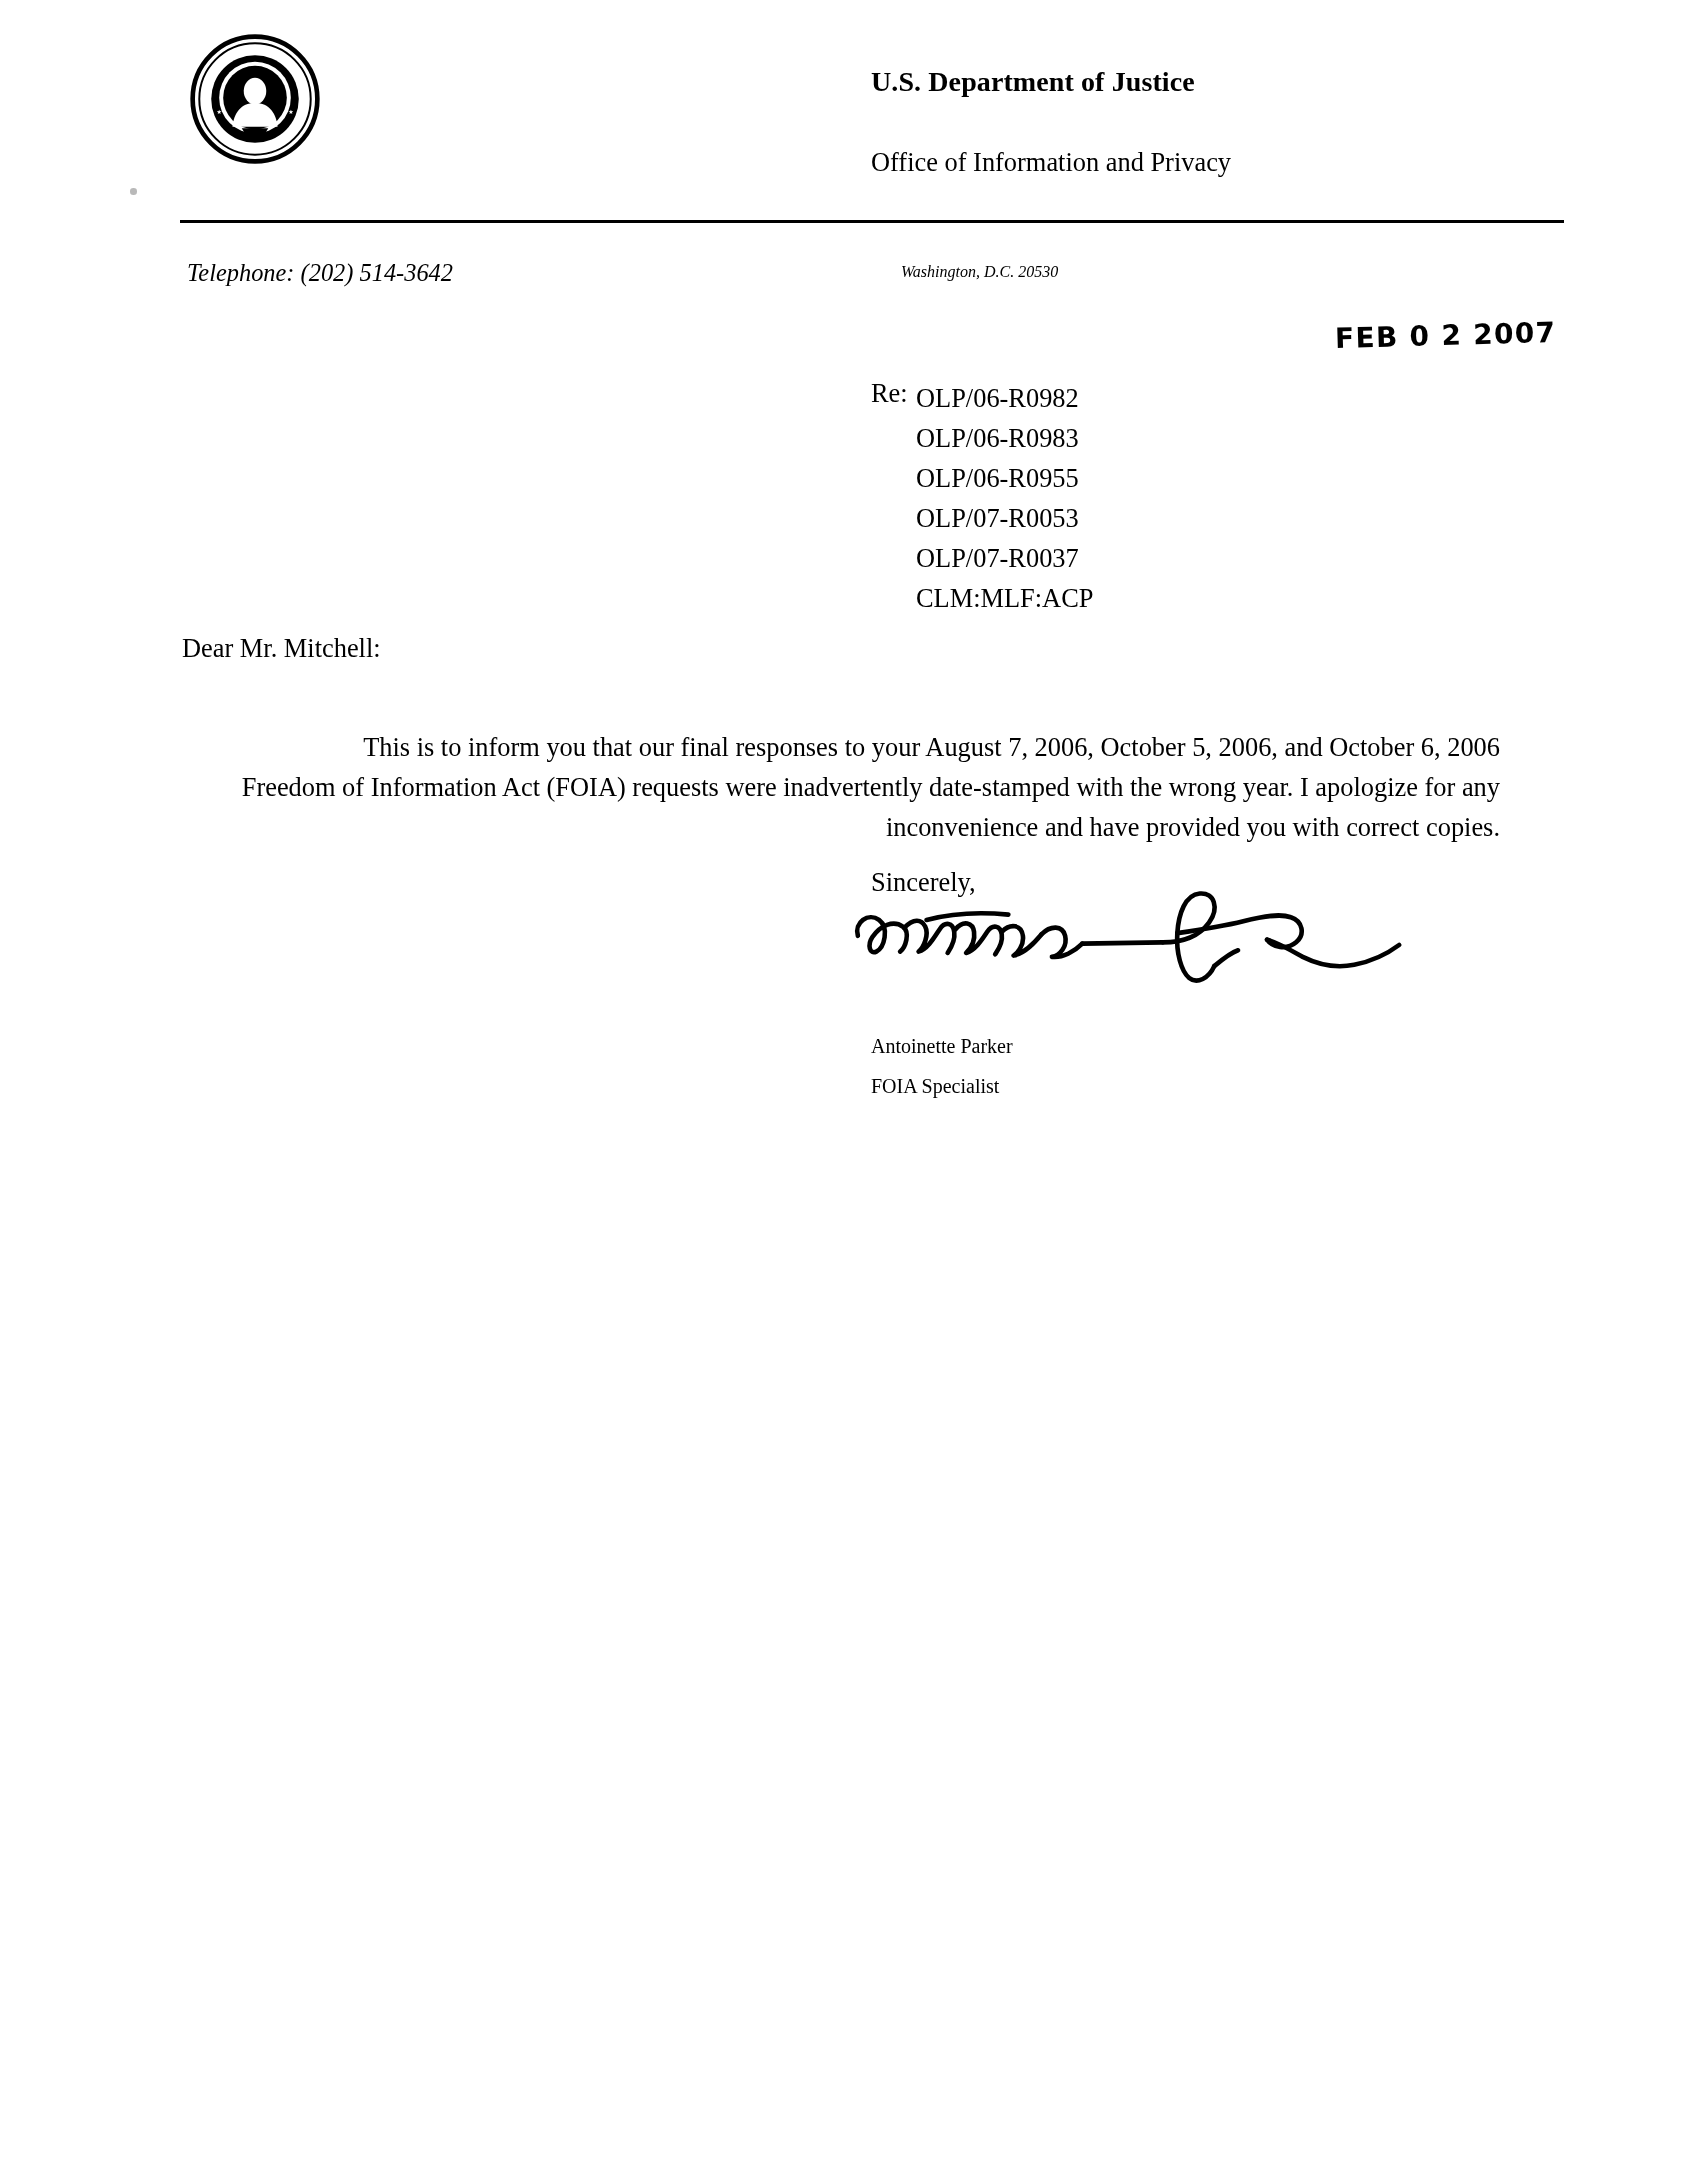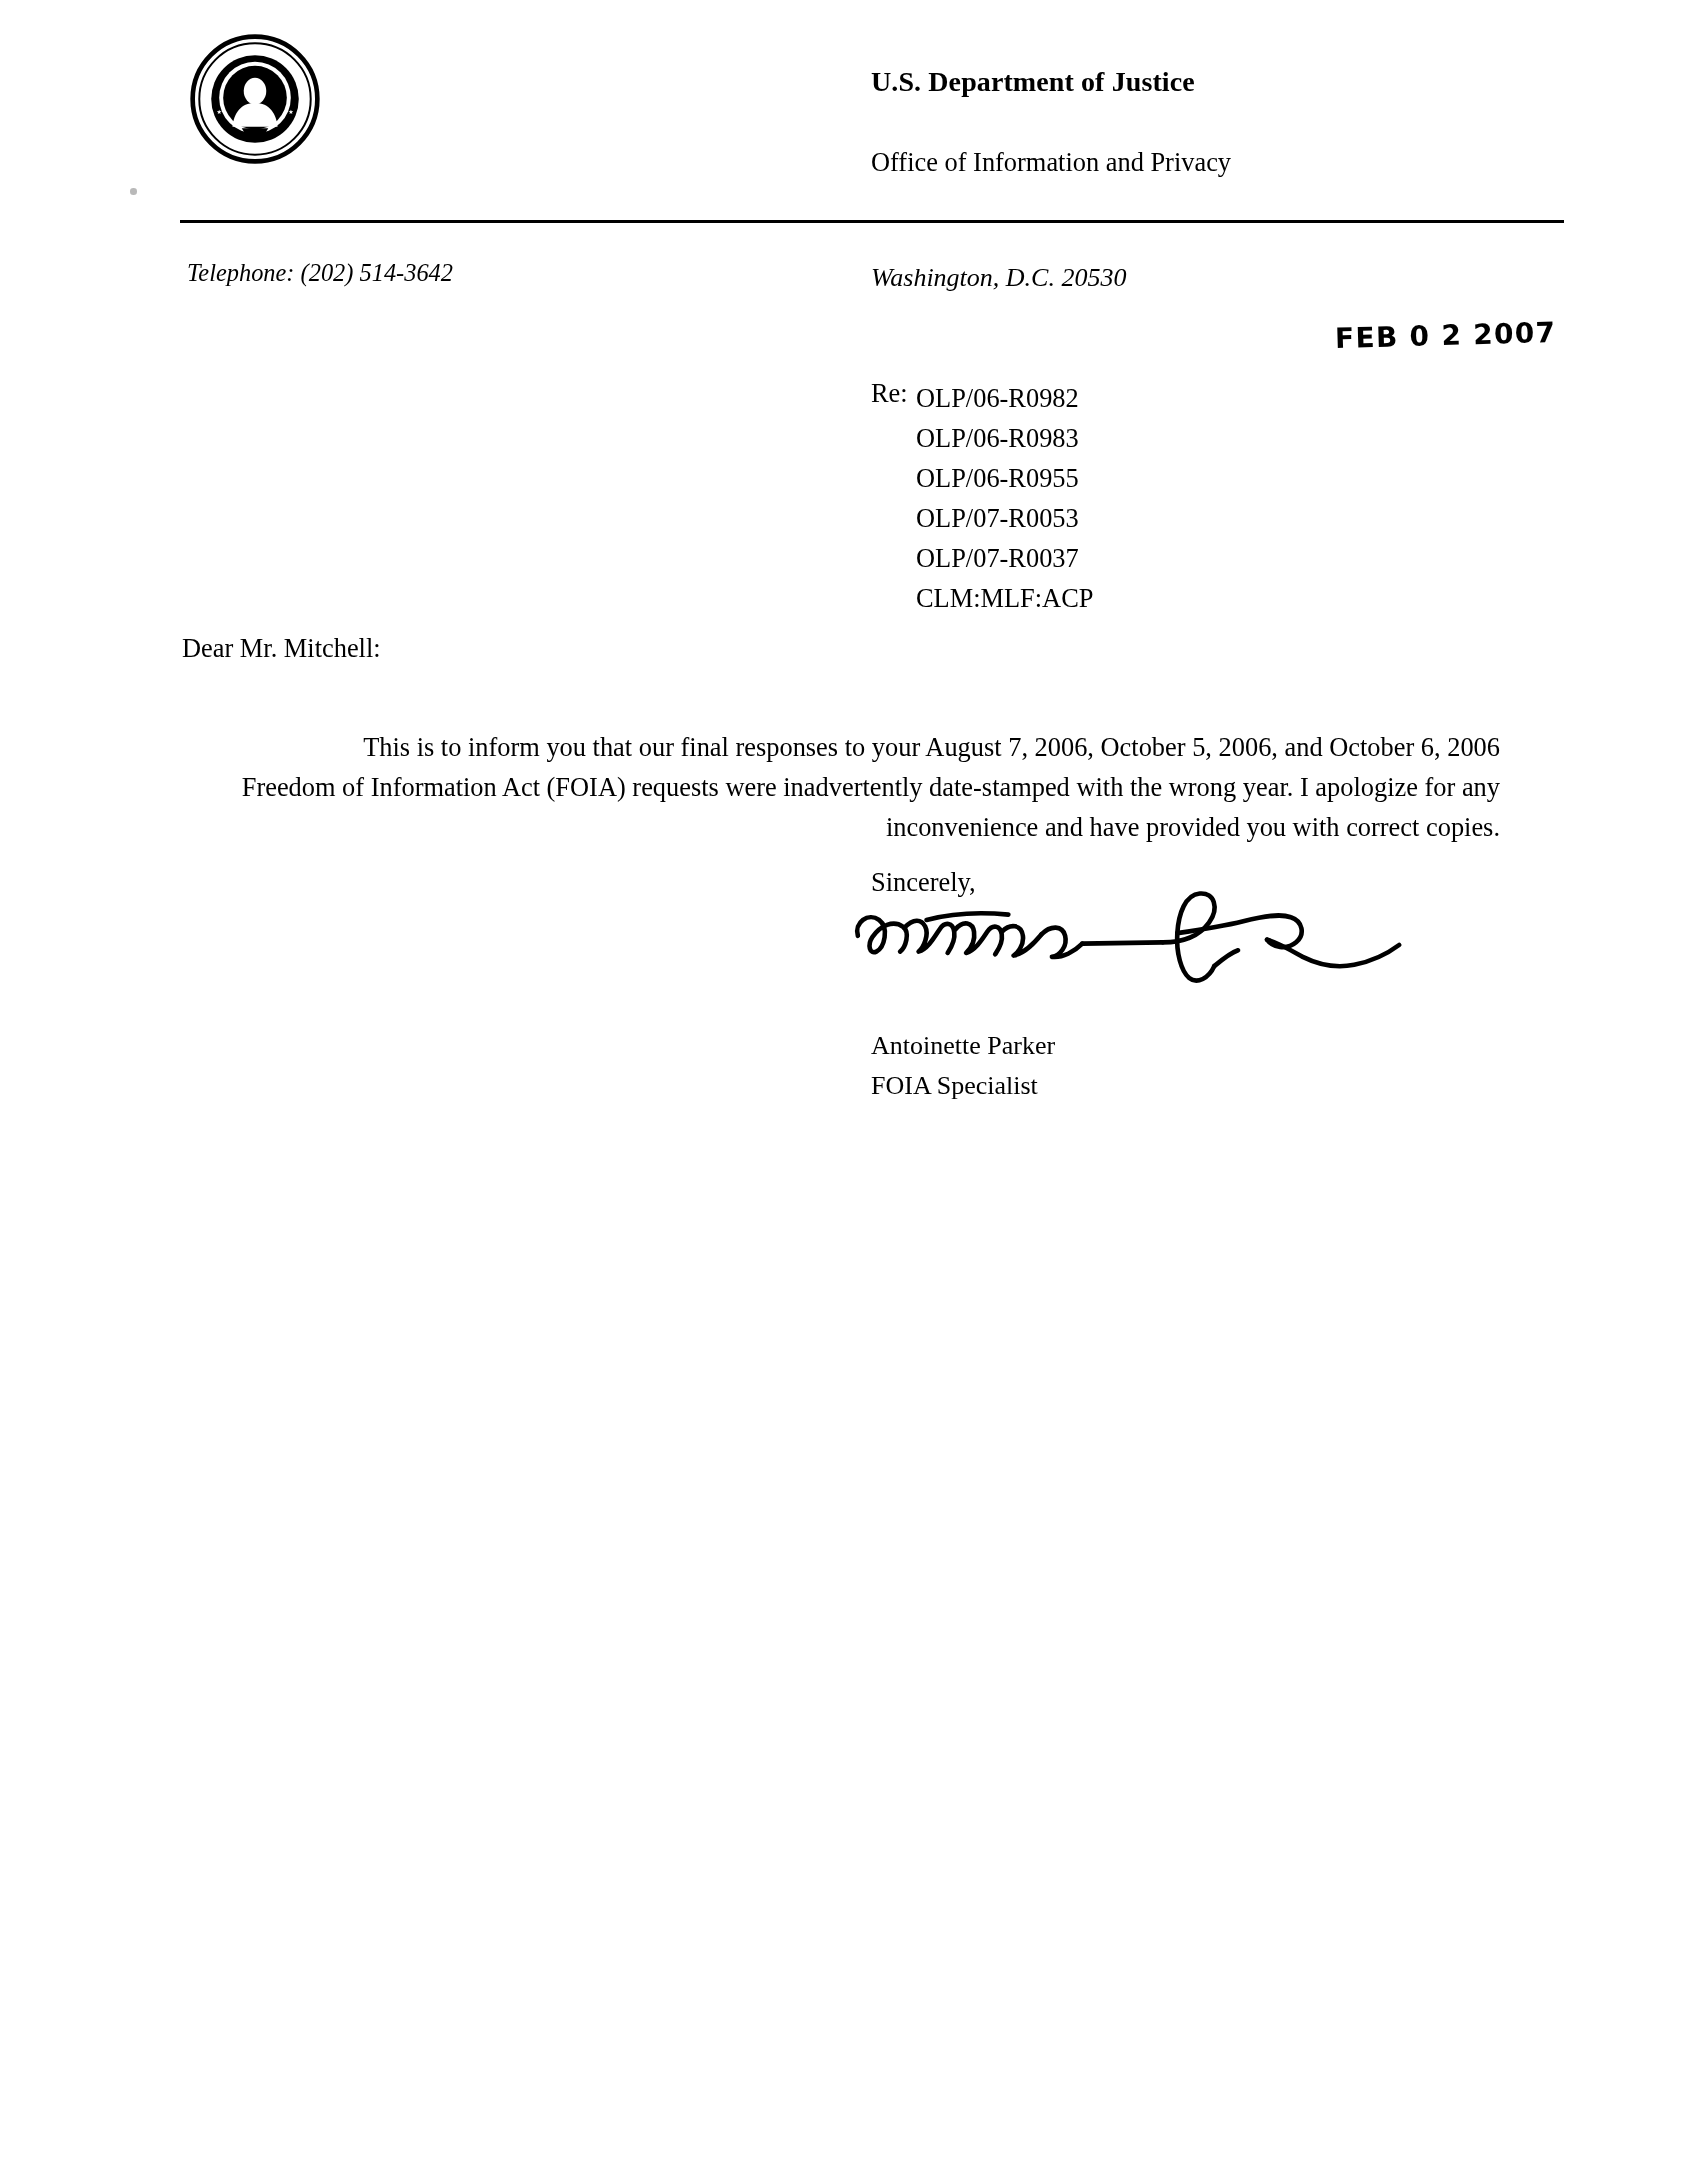--- a/index.html
+++ b/index.html
@@ -64,23 +64,23 @@
   .telephone {
     position: absolute;
     left: 187px;
     top: 259px;
     font-size: 24.4px;
     font-style: italic;
     white-space: nowrap;
   }
   .city {
     position: absolute;
-    left: 871px;
+    left: 901px;
     top: 263px;
-    font-size: 26px;
+    font-size: 16px;
     font-style: italic;
     white-space: nowrap;
   }
 
   
   .date-stamp {
     position: absolute;
     left: 1335px;
     top: 319px;
     font-family: "DejaVu Sans", sans-serif;
@@ -154,21 +154,21 @@
     top: 879px;
     width: 582px;
     height: 132px;
   }
   .signature svg { display: block; }
 
   .signer {
     position: absolute;
     left: 871px;
     top: 1026px;
-    font-size: 26px;
+    font-size: 20px;
     line-height: 40px;
   }
   .signer div { white-space: nowrap; }
 
   
   .speck {
     position: absolute;
     left: 130px;
     top: 188px;
     width: 6.6px;

